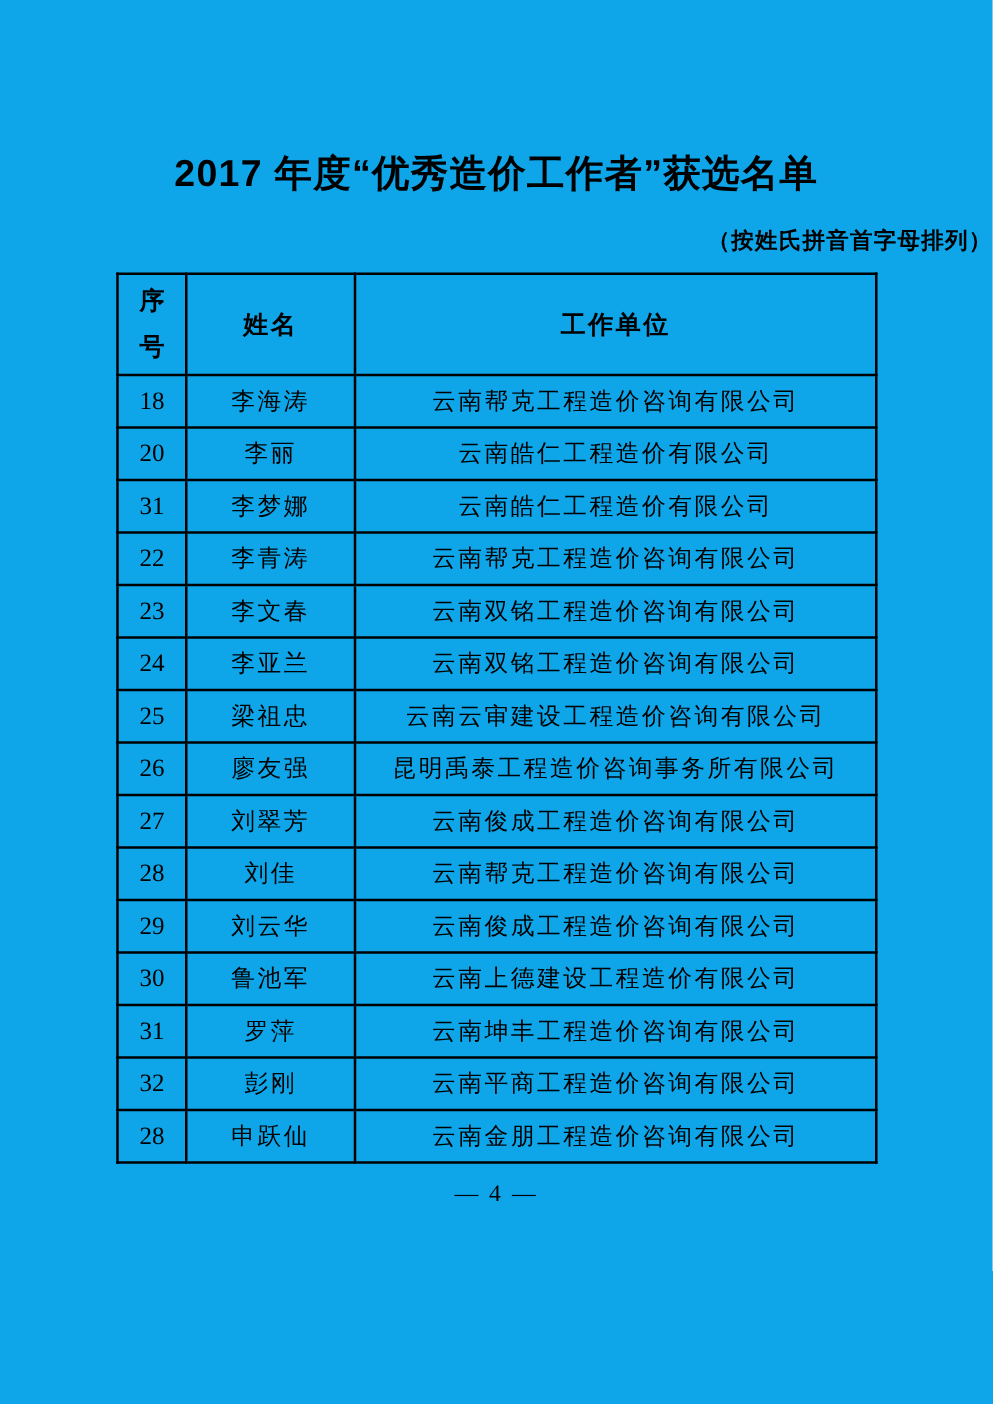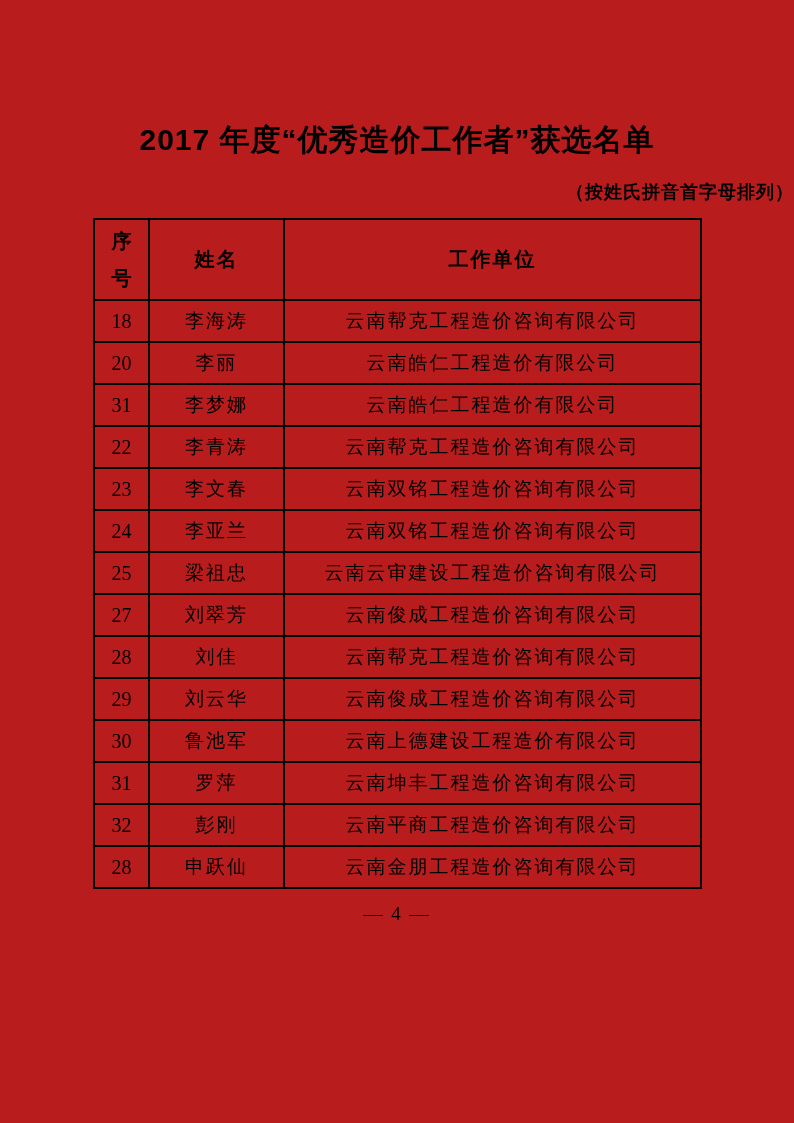--- a/index.html
+++ b/index.html
@@ -1,21 +1,21 @@
 <!DOCTYPE html>
 <html><head>
 <meta charset="utf-8">
 <style>
   html, body { margin: 0; padding: 0; background: #e8e8e8; }
   .page {
     position: relative;
     width: 794px;
     height: 1123px;
     margin: 0 auto;
-    background: #b91c1c;
+    background: #0ea5e9;
     color: #000000;
     font-family: "Liberation Serif", "DejaVu Serif", serif;
     overflow: hidden;
     box-sizing: border-box;
   }
   .doc-title {
     padding-top: 120px;
     text-align: center;
     font-family: "Liberation Sans", "DejaVu Sans", sans-serif;
     font-weight: bold;
@@ -131,20 +131,25 @@
         <td class="cell-index">24</td>
         <td class="cell-name">李亚兰</td>
         <td class="cell-unit">云南双铭工程造价咨询有限公司</td>
       </tr>
       <tr>
         <td class="cell-index">25</td>
         <td class="cell-name">梁祖忠</td>
         <td class="cell-unit">云南云审建设工程造价咨询有限公司</td>
       </tr>
       <tr>
+        <td class="cell-index">26</td>
+        <td class="cell-name">廖友强</td>
+        <td class="cell-unit">昆明禹泰工程造价咨询事务所有限公司</td>
+      </tr>
+      <tr>
         <td class="cell-index">27</td>
         <td class="cell-name">刘翠芳</td>
         <td class="cell-unit">云南俊成工程造价咨询有限公司</td>
       </tr>
       <tr>
         <td class="cell-index">28</td>
         <td class="cell-name">刘佳</td>
         <td class="cell-unit">云南帮克工程造价咨询有限公司</td>
       </tr>
       <tr>

